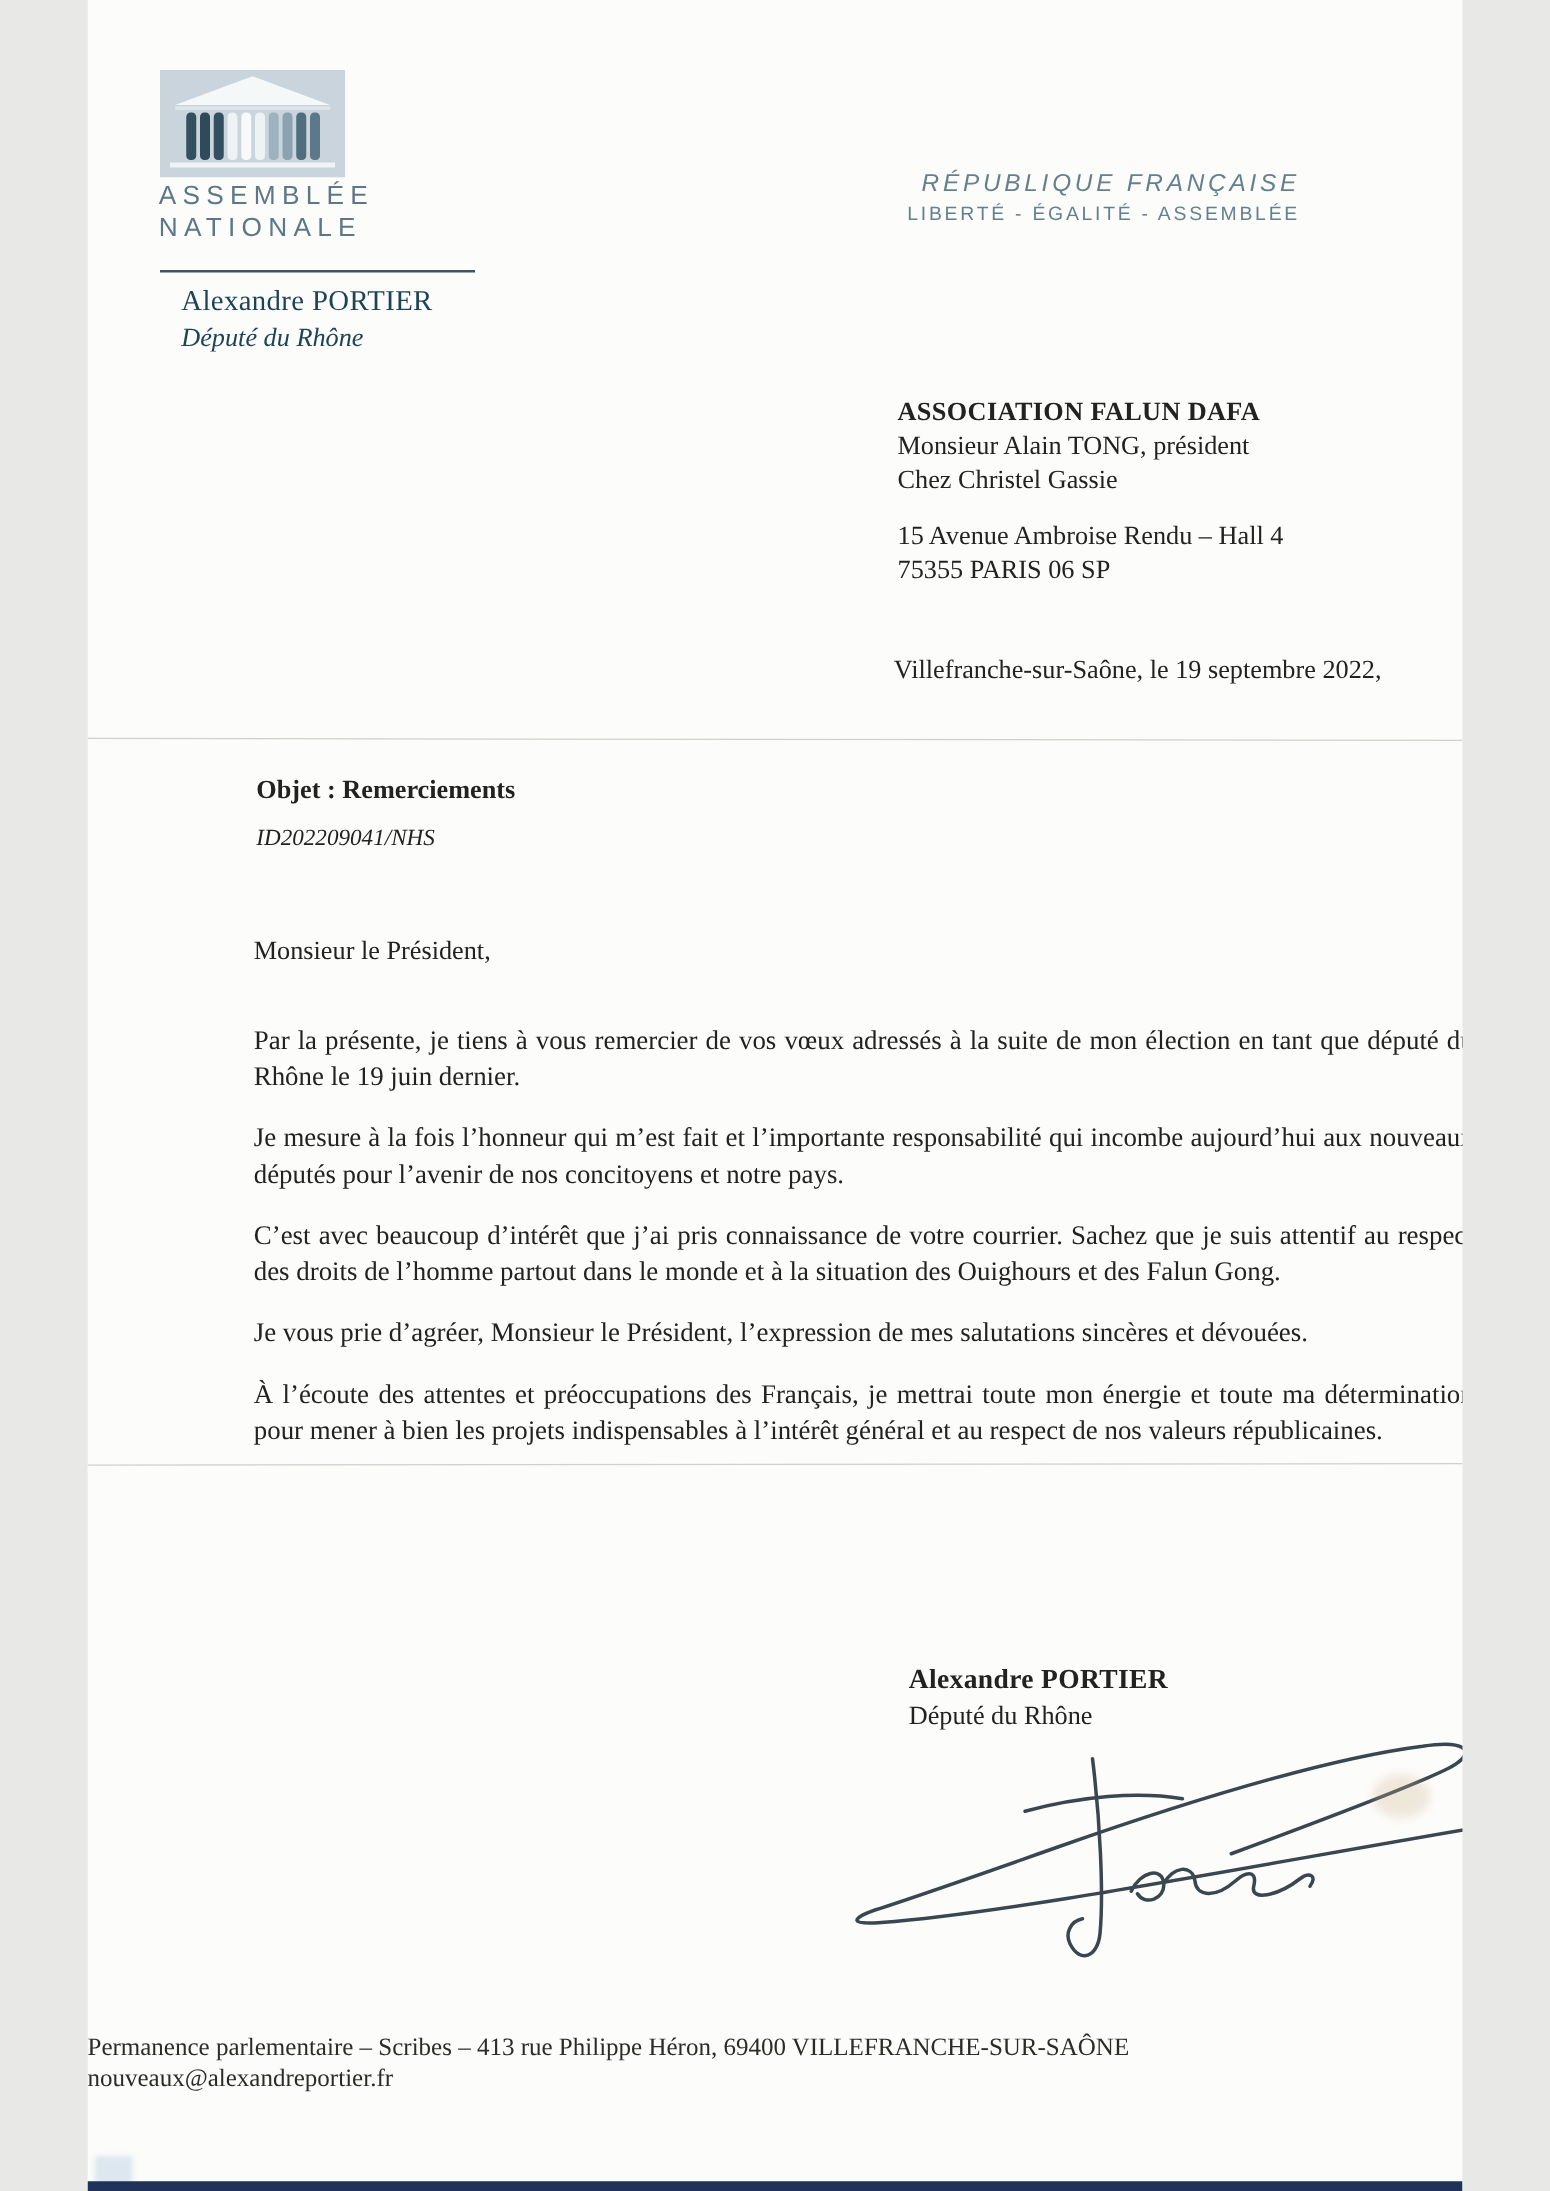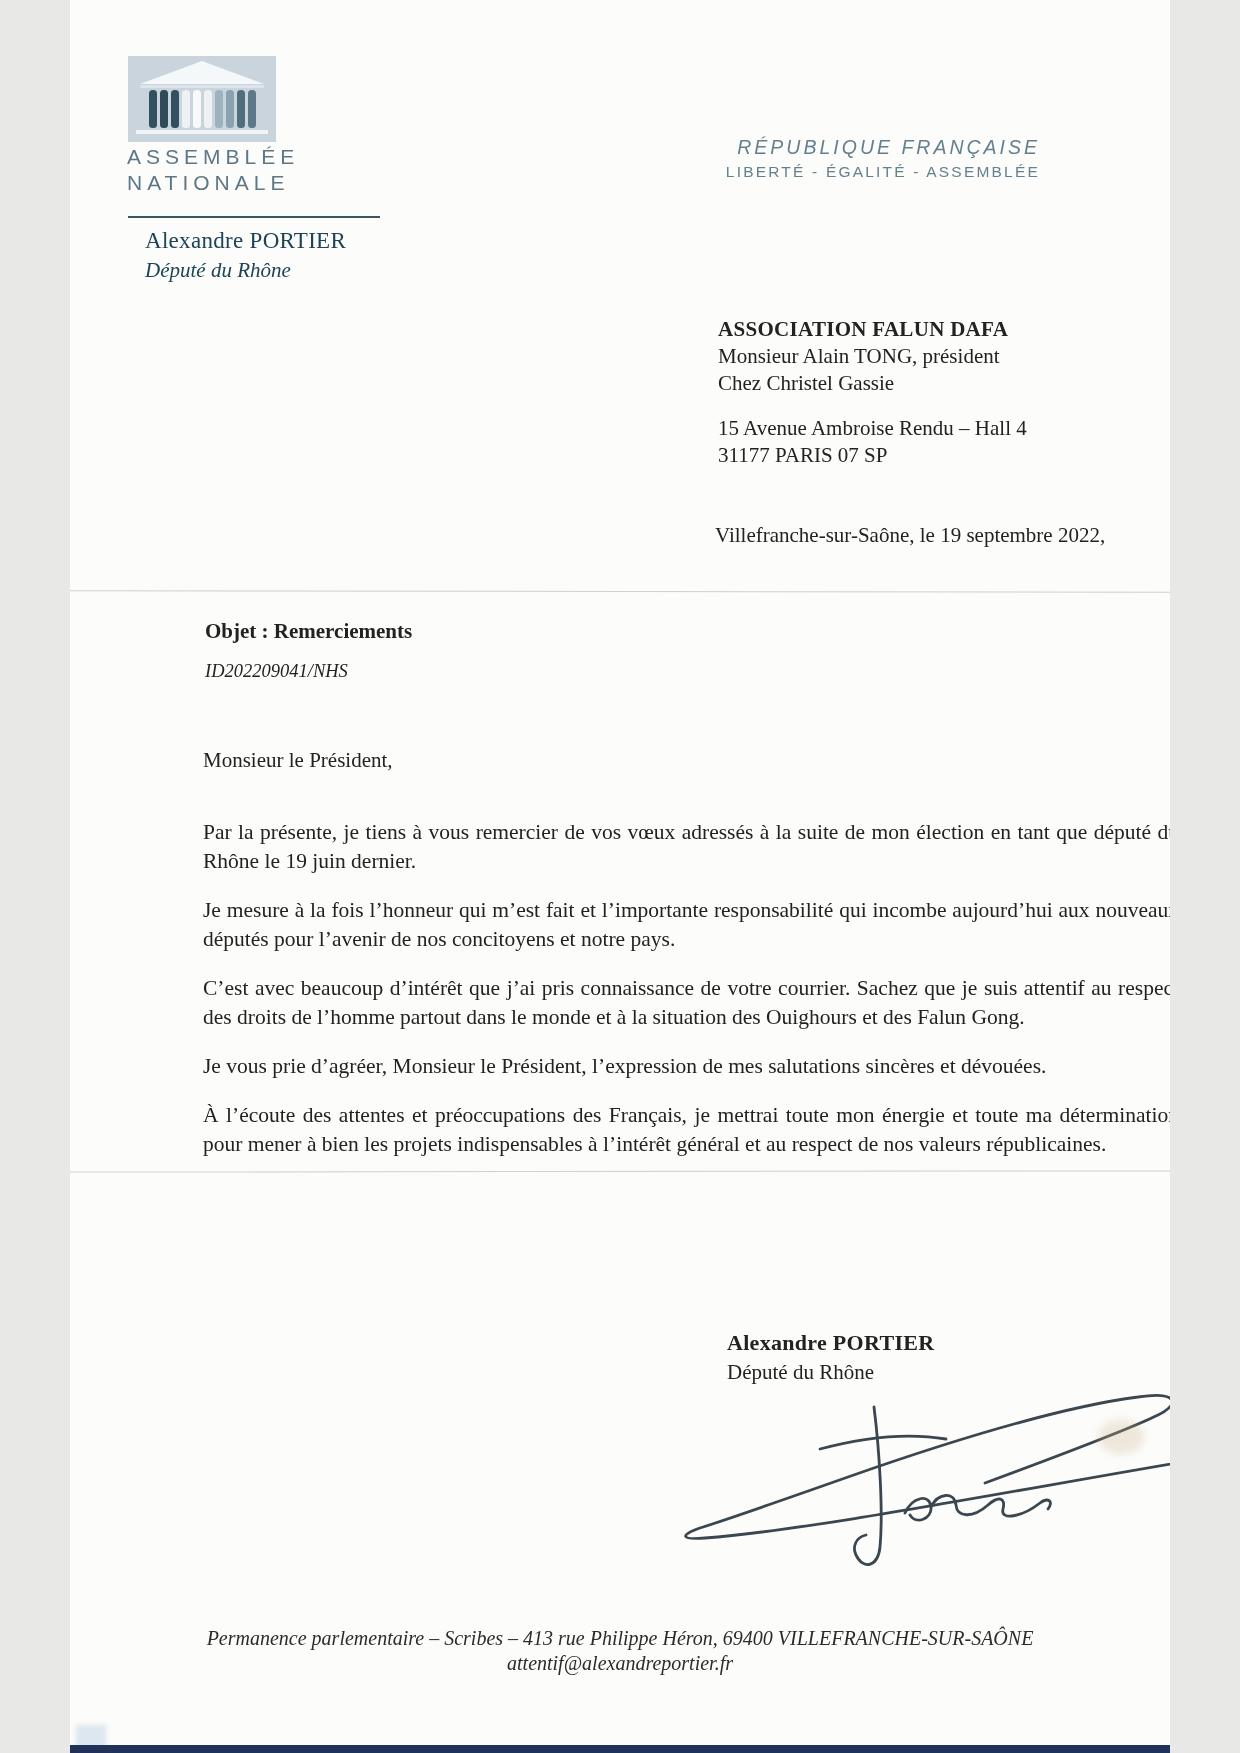--- a/index.html
+++ b/index.html
@@ -52,22 +52,22 @@
     font-size:21.5px;line-height:29px;
     text-align:justify;
   }
   
   .sig-block{position:absolute;left:657px;top:1330px;}
   .sig-name{font-size:22px;font-weight:bold;letter-spacing:.3px;}
   .sig-title{font-size:21px;margin-top:4px;}
   .sig-scribble{position:absolute;left:580px;top:1385px;width:540px;height:200px;}
   
   .footer{
-    position:absolute;left:0;top:1626px;width:100%;text-align:center;
-    font-style:italic;font-size:20px;line-height:25px;color:#2b2b28;
+    position:absolute;left:0;top:1626px;width:100%;text-align:left;
+    font-size:20px;line-height:25px;color:#2b2b28;
   }
   
   .fold-line{position:absolute;left:0;width:100%;height:1px;background:rgba(125,125,118,.35);}
   .fold-1{top:591px;transform:rotate(.08deg);}
   .fold-2{top:1171px;transform:rotate(-.06deg);}
   .bottom-bar{position:absolute;left:0;bottom:0;width:100%;height:8px;background:#20325a;}
   .corner-smudge{position:absolute;left:6px;bottom:2px;width:30px;height:26px;background:#dce7ef;filter:blur(2px);}
   .stain{position:absolute;border-radius:50%;filter:blur(4px);background:rgba(203,176,136,.28);}
   .stain-1{left:1028px;top:1420px;width:46px;height:34px;}
   .stain-2{left:1128px;top:1676px;width:54px;height:40px;}
@@ -109,21 +109,21 @@
     <div class="republic-line1">RÉPUBLIQUE FRANÇAISE</div>
     <div class="republic-line2">LIBERTÉ - ÉGALITÉ - ASSEMBLÉE</div>
   </div>
 
   <div class="recipient">
     <div class="org">ASSOCIATION FALUN DAFA</div>
     <div>Monsieur Alain TONG, président</div>
     <div>Chez Christel Gassie</div>
     <div class="addr-gap"></div>
     <div>15 Avenue Ambroise Rendu – Hall 4</div>
-    <div>31177 PARIS 07 SP</div>
+    <div>75355 PARIS 06 SP</div>
   </div>
 
   <div class="dateline">Villefranche-sur-Saône, le 19 septembre 2022,</div>
 
   <div class="fold-line fold-1"></div>
 
   <div class="subject-block">
     <div class="subject">Objet : Remerciements</div>
     <div class="reference">ID202209041/NHS</div>
   </div>
@@ -149,21 +149,21 @@
     <g fill="none" stroke="#3a4650" stroke-width="2.8" stroke-linecap="round">
       <path d="M 335 98 C 400 74, 480 44, 508 30 C 532 18, 526 6, 488 12 C 410 22, 295 58, 198 92 C 130 116, 78 134, 50 143 C 30 150, 30 155, 55 153 C 160 145, 350 108, 538 76"></path>
       <path d="M 224 22 C 230 70, 233 130, 230 162 C 228 181, 214 186, 206 170 C 202 162, 206 152, 216 150"></path>
       <path d="M 170 64 C 215 52, 260 48, 296 54"></path>
       <path d="M 255 128 C 262 112, 280 108, 281 122 C 282 134, 266 140, 260 130 M 281 122 C 288 108, 304 106, 306 120 C 307 132, 322 134, 338 120 C 348 111, 356 112, 353 124 C 350 136, 372 132, 390 118 C 398 112, 404 116, 398 124"></path>
     </g>
   </svg>
 
   <div class="footer">
     <div>Permanence parlementaire – Scribes – 413 rue Philippe Héron, 69400 VILLEFRANCHE-SUR-SAÔNE</div>
-    <div>attentif@alexandreportier.fr</div>
+    <div>nouveaux@alexandreportier.fr</div>
   </div>
 
   <div class="stain stain-1"></div>
   <div class="stain stain-2"></div>
   <div class="stain stain-3"></div>
   <div class="corner-smudge"></div>
   <div class="bottom-bar"></div>
 
 </div>
 

